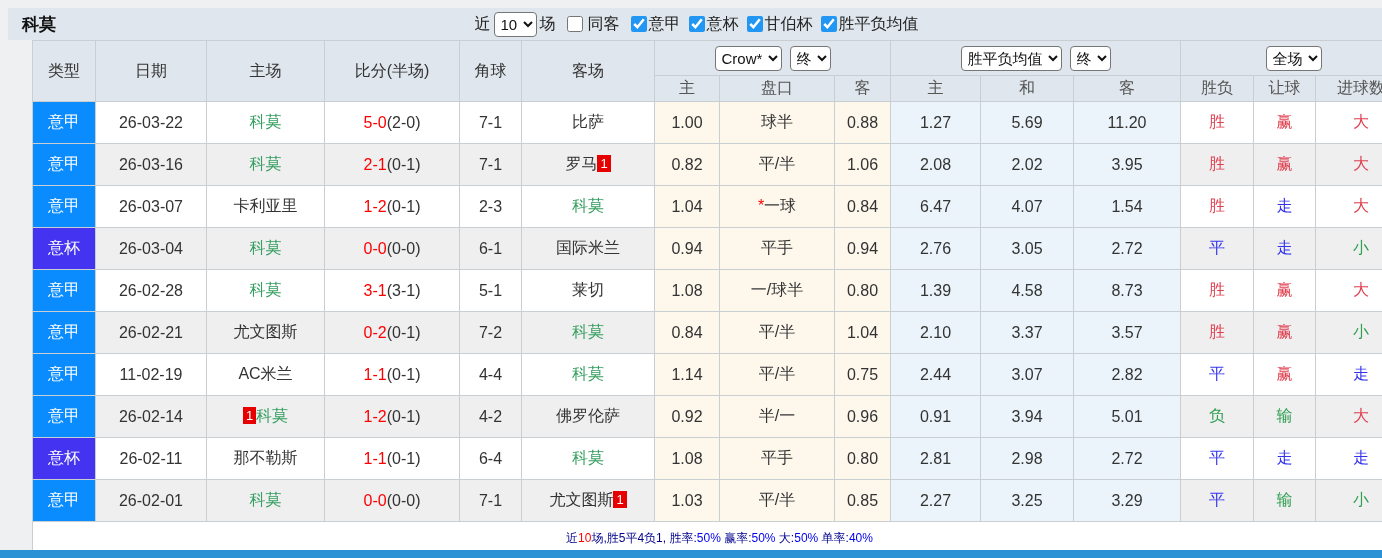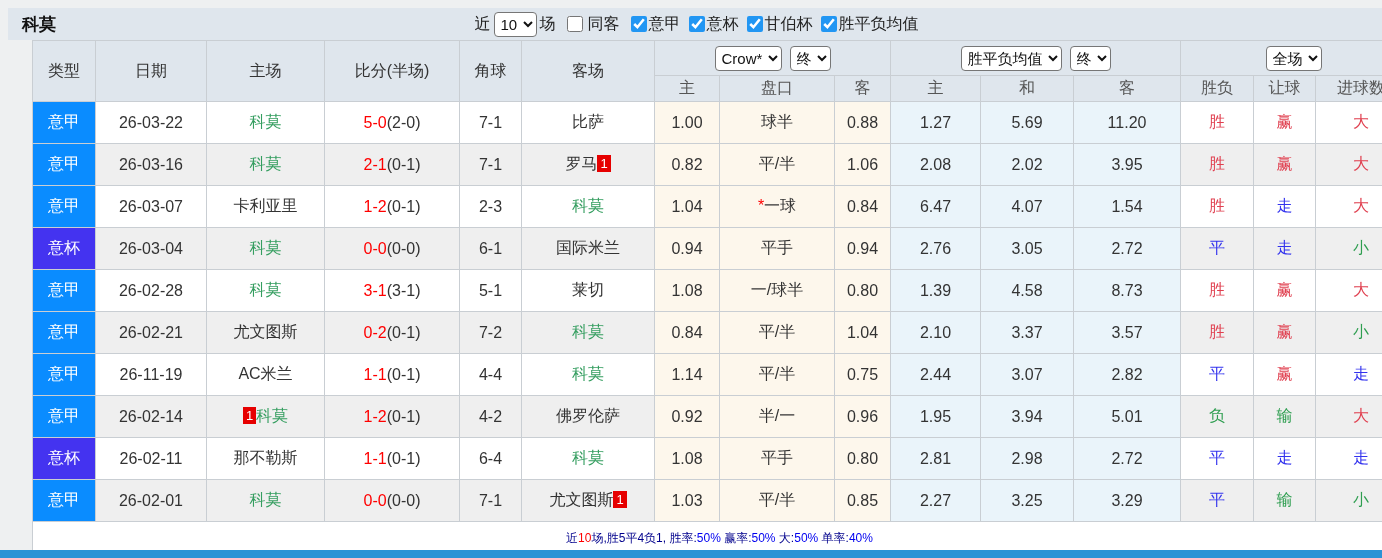--- a/index.html
+++ b/index.html
@@ -230,21 +230,21 @@
           <td class="odds-bg">1.04</td>
           <td class="avg-bg">2.10</td>
           <td class="avg-bg">3.37</td>
           <td class="avg-bg">3.57</td>
           <td class="plain c-red">胜</td>
           <td class="plain c-red">赢</td>
           <td class="plain c-green">小</td>
         </tr>
         <tr>
           <td class="league-blue">意甲</td>
-          <td class="plain">26-11-19</td>
+          <td class="plain">11-02-19</td>
           <td class="plain"><span class="">AC米兰</span></td>
           <td class="plain"><span class="score-main">1-1</span><span class="score-half">(0-1)</span></td>
           <td class="plain">4-4</td>
           <td class="plain"><span class="team-green">科莫</span></td>
           <td class="odds-bg">1.14</td>
           <td class="odds-bg">平/半</td>
           <td class="odds-bg">0.75</td>
           <td class="avg-bg">2.44</td>
           <td class="avg-bg">3.07</td>
           <td class="avg-bg">2.82</td>
@@ -255,21 +255,21 @@
         <tr class="alt">
           <td class="league-blue">意甲</td>
           <td class="plain">26-02-14</td>
           <td class="plain"><span class="rank-badge">1</span><span class="team-green">科莫</span></td>
           <td class="plain"><span class="score-main">1-2</span><span class="score-half">(0-1)</span></td>
           <td class="plain">4-2</td>
           <td class="plain"><span class="">佛罗伦萨</span></td>
           <td class="odds-bg">0.92</td>
           <td class="odds-bg">半/一</td>
           <td class="odds-bg">0.96</td>
-          <td class="avg-bg">1.95</td>
+          <td class="avg-bg">0.91</td>
           <td class="avg-bg">3.94</td>
           <td class="avg-bg">5.01</td>
           <td class="plain c-green">负</td>
           <td class="plain c-green">输</td>
           <td class="plain c-red">大</td>
         </tr>
         <tr>
           <td class="league-purple">意杯</td>
           <td class="plain">26-02-11</td>
           <td class="plain"><span class="">那不勒斯</span></td>

